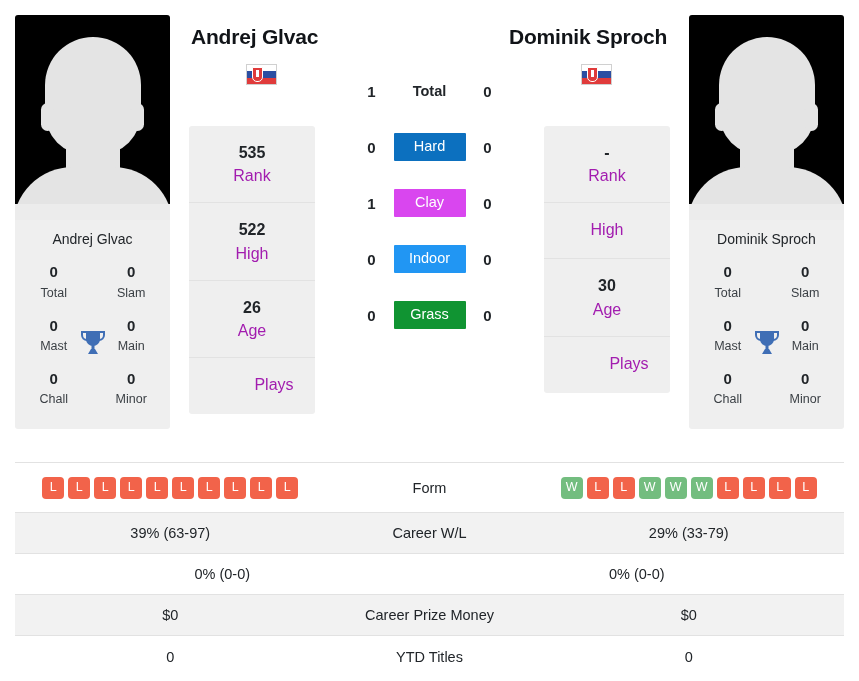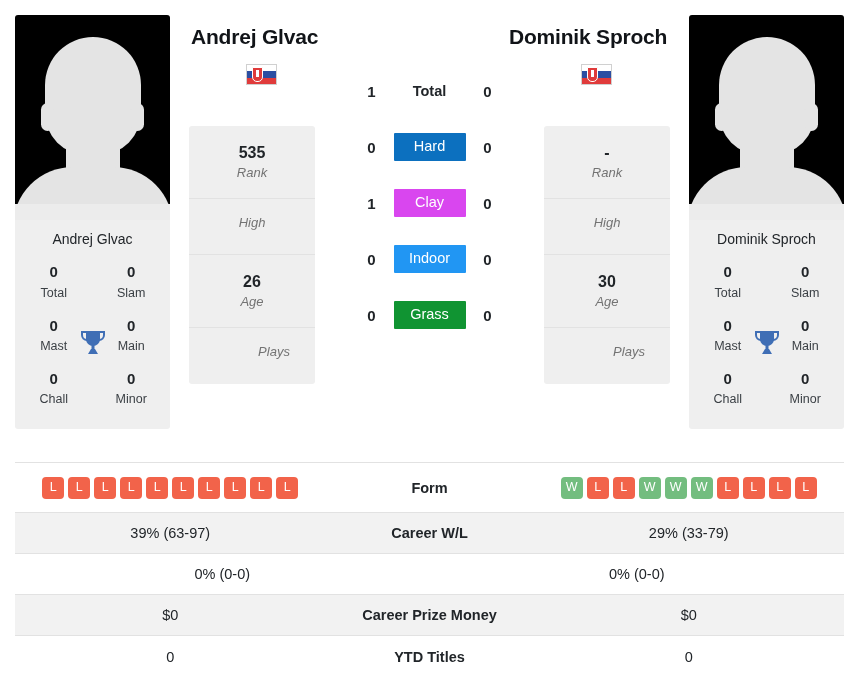--- a/index.html
+++ b/index.html
@@ -130,24 +130,23 @@
   .rank-cell:last-child { border-bottom: none; margin-left: 44px; }
   .rank-cell .num {
     font-size: 16px;
     font-weight: bold;
     color: #212529;
     line-height: 1.45;
     min-height: 23px;
   }
   .rank-cell .num:empty { min-height: 0; }
   .rank-cell .lbl {
-    font-size: 13px;
-    color: #737373;
+    font-size: 16px;
+    color: #a21caf;
     line-height: 1.45;
-    font-style: italic;
   }
 
   
   .center-col {
     flex: 1 1 auto;
     display: flex;
     flex-direction: column;
     padding-top: 48px;
   }
   .surf-row {
@@ -240,21 +239,21 @@
     font-size: 14.5px;
     color: #212529;
     display: flex;
     align-items: center;
     justify-content: center;
   }
   .cmp-mid {
     flex: 0 0 208px;
     text-align: center;
     font-size: 14.5px;
-    font-weight: bold;
+    font-weight: normal;
     color: #212529;
   }
   .form-badges {
     display: flex;
     gap: 4px;
     justify-content: center;
   }
   .fb {
     width: 22px; height: 22px;
     border-radius: 4px;
@@ -329,20 +328,21 @@
         </svg>
       </div>
     </div>
 
     <div class="rank-col">
       <div class="rank-cell">
         <div class="num">535</div>
         <div class="lbl">Rank</div>
       </div>
       <div class="rank-cell">
+        <div class="num">522</div>
         <div class="lbl">High</div>
       </div>
       <div class="rank-cell">
         <div class="num">26</div>
         <div class="lbl">Age</div>
       </div>
       <div class="rank-cell">
         <div class="num"></div>
         <div class="lbl">Plays</div>
       </div>

